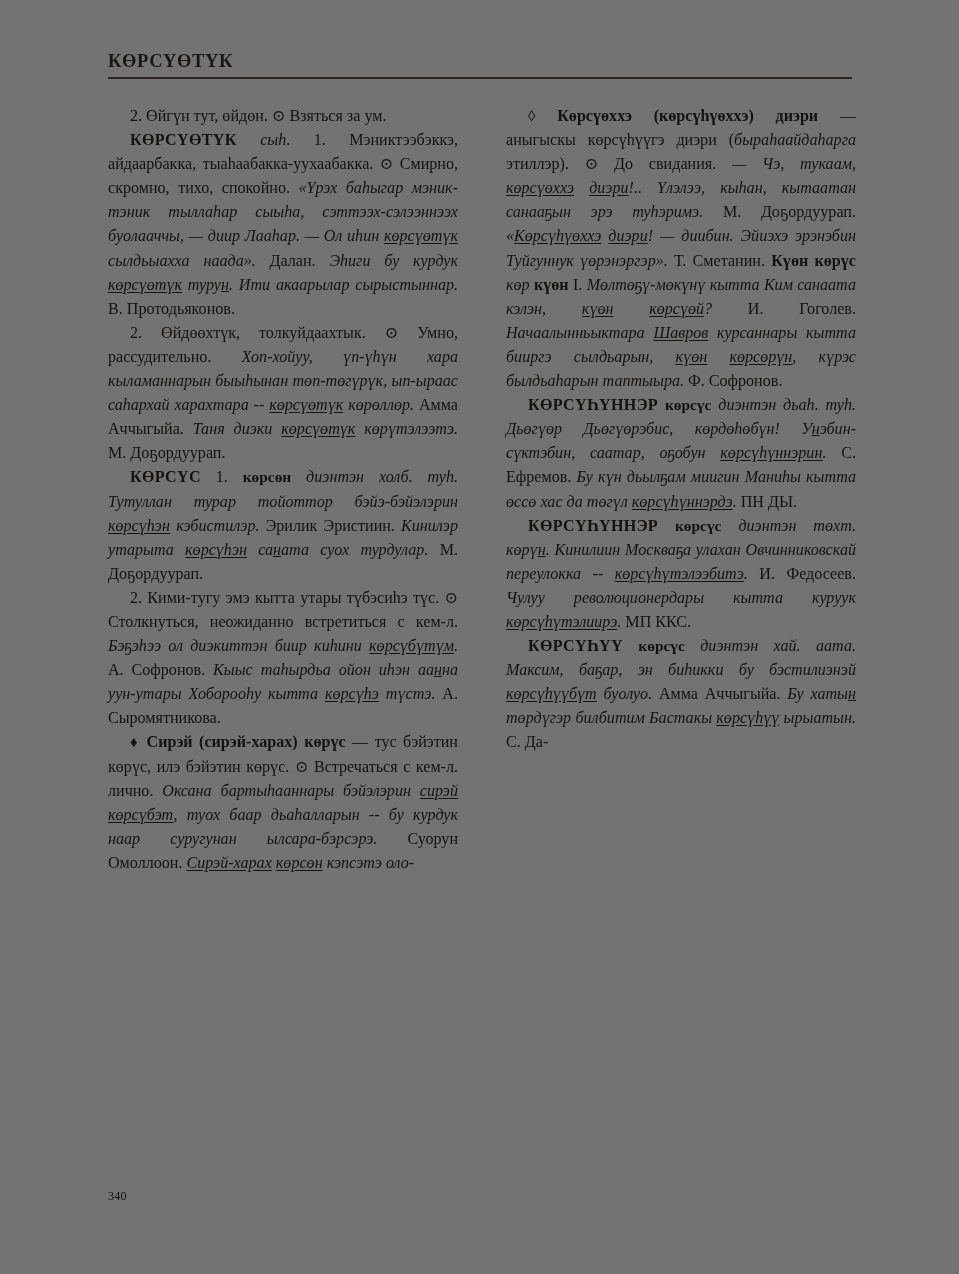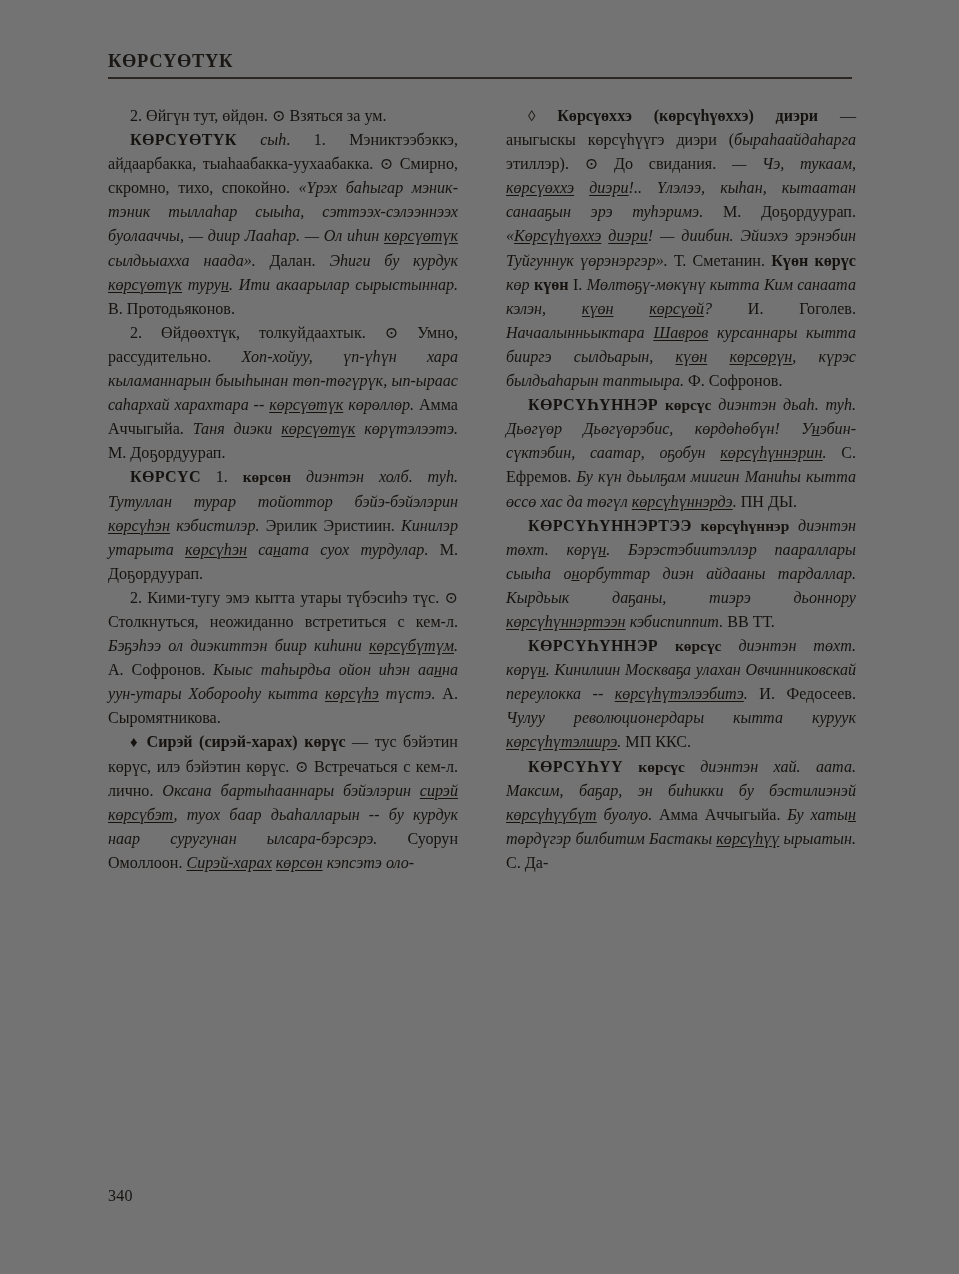--- a/index.html
+++ b/index.html
@@ -81,21 +81,21 @@
     font-style: normal;
     font-weight: 400;
   }
   .marker-dia { font-size: 15px; }
 
   
   .folio {
     position: absolute;
     left: 108px;
     top: 1186px;
-    font-size: 16px;
+    font-size: 12px;
     line-height: 20px;
     color: #15120f;
     letter-spacing: 0.2px;
   }
 </style>
 </head>
 <body>
 
 <div class="page">
 
@@ -111,21 +111,20 @@
         <p class="para indent"><span class="hw">КӨРСҮӨТҮК</span> <span class="it">сыһ</span>. 1. Мэниктээбэккэ, айдаарбакка, тыаһаабакка-уухаабакка. <span class="marker">⊙</span> Смирно, скромно, тихо, спокойно. <span class="it">«Үрэх баһыгар мэник-тэник тыллаһар сыыһа, сэттээх-сэлээннээх буолааччы, — диир Лааһар. — Ол иһин <span class="uli">көрсүөтүк</span> сылдьыахха наада».</span> Далан. <span class="it">Эһиги бу курдук <span class="uli">көрсүөтүк</span> туру<u>н</u>. Ити акаарылар сырыстыннар.</span> В. Протодьяконов.</p>
         <p class="para indent">2. Өйдөөхтүк, толкуйдаахтык. <span class="marker">⊙</span> Умно, рассудительно. <span class="it">Хоп-хойуу, үп-үһүн хара кыламаннарын быыһынан төп-төгүрүк, ып-ыраас саһархай харахтара -- <span class="uli">көрсүөтүк</span> көрөллөр.</span> Амма Аччыгыйа. <span class="it">Таня диэки <span class="uli">көрсүөтүк</span> көрүтэлээтэ.</span> М. Доҕордуурап.</p>
         <p class="para indent"><span class="hw">КӨРСҮС</span> 1. <span class="sub">көрсөн</span> <span class="it">диэнтэн холб. туһ. Тутуллан турар тойоттор бэйэ-бэйэлэрин <span class="uli">көрсүһэн</span> кэбистилэр.</span> Эрилик Эристиин. <span class="it">Кинилэр утарыта <span class="uli">көрсүһэн</span> са<u>н</u>ата суох турдулар.</span> М. Доҕордуурап.</p>
         <p class="para indent">2. Кими-тугу эмэ кытта утары түбэсиһэ түс. <span class="marker">⊙</span> Столкнуться, неожиданно встретиться с кем-л. <span class="it">Бэҕэһээ ол диэкиттэн биир киһини <span class="uli">көрсүбүтүм</span>.</span> А. Софронов. <span class="it">Кыыс таһырдьа ойон иһэн аа<u>н</u>на уун-утары Хоборооһу кытта <span class="uli">көрсүһэ</span> түстэ.</span> А. Сыромятникова.</p>
         <p class="para indent"><span class="marker marker-dia">♦</span> <span class="bd">Сирэй (сирэй-харах) көрүс</span> — тус бэйэтин көрүс, илэ бэйэтин көрүс. <span class="marker">⊙</span> Встречаться с кем-л. лично. <span class="it">Оксана бартыһааннары бэйэлэрин <span class="uli">сирэй</span> <span class="uli">көрсүбэт</span>, туох баар дьаһалларын -- бу курдук наар суругунан ылсара-бэрсэрэ.</span> Суорун Омоллоон. <span class="it"><span class="uli">Сирэй-харах</span> <span class="uli">көрсөн</span> кэпсэтэ оло-</span></p>
       </div>
 
     <div class="col" id="right-col">
         <p class="para indent"><span class="marker marker-dia">◊</span> <span class="bd">Көрсүөххэ (көрсүһүөххэ) диэри</span> — аныгыскы көрсүһүүгэ диэри (<span class="it">быраһаайдаһарга</span> этиллэр). <span class="marker">⊙</span> До свидания. <span class="it">— Чэ, тукаам, <span class="uli">көрсүөххэ</span> <span class="uli">диэри</span>!.. Үлэлээ, кыһан, кытаатан санааҕын эрэ туһэримэ.</span> М. Доҕордуурап. <span class="it">«<span class="uli">Көрсүһүөххэ</span> <span class="uli">диэри</span>! — диибин. Эйиэхэ эрэнэбин Туйгуннук үөрэнэргэр».</span> Т. Сметанин. <span class="bd">Күөн көрүс</span> <span class="it">көр</span> <span class="bd">күөн</span> I. <span class="it">Мөлтөҕү-мөкүнү кытта Ким санаата кэлэн, <span class="uli">күөн</span> <span class="uli">көрсүөй</span>?</span> И. Гоголев. <span class="it">Начаалынньыктара <span class="uli">Шавров</span> курсаннары кытта бииргэ сылдьарын, <span class="uli">күөн</span> <span class="uli">көрсөрүн</span>, күрэс былдьаһарын таптыыра.</span> Ф. Софронов.</p>
         <p class="para indent"><span class="hw">КӨРСҮҺҮННЭР</span> <span class="sub">көрсүс</span> <span class="it">диэнтэн дьаһ. туһ. Дьөгүөр Дьөгүөрэбис, көрдөһөбүн! У<u>н</u>эбин-сүктэбин, саатар, оҕобун <span class="uli">көрсүһүннэри<u>н</u></span>.</span> С. Ефремов. <span class="it">Бу күн дьылҕам миигин Маниһы кытта өссө хас да төгүл <span class="uli">көрсүһүннэрдэ</span>.</span> ПН ДЫ.</p>
-        <p class="para indent"><span class="hw">КӨРСҮҺҮННЭРТЭЭ</span> <span class="sub">көрсүһүннэр</span> <span class="it">диэнтэн төхт. көрү<u>н</u>. Бэрэстэбиитэллэр паараллары сыыһа о<u>н</u>орбуттар диэн айдааны тардаллар. Кырдьык даҕаны, тиэрэ дьоннору <span class="uli">көрсүһүннэртээн</span> кэбиспиппит.</span> ВВ ТТ.</p>
         <p class="para indent"><span class="hw">КӨРСҮҺҮННЭР</span> <span class="sub">көрсүс</span> <span class="it">диэнтэн төхт. көрү<u>н</u>. Кинилиин Москваҕа улахан Овчинниковскай переулокка -- <span class="uli">көрсүһүтэлээбитэ</span>.</span> И. Федосеев. <span class="it">Чулуу революционердары кытта куруук <span class="uli">көрсүһүтэлиирэ</span>.</span> МП ККС.</p>
         <p class="para indent"><span class="hw">КӨРСҮҺҮҮ</span> <span class="sub">көрсүс</span> <span class="it">диэнтэн хай. аата. Максим, баҕар, эн биһикки бу бэстилиэнэй <span class="uli">көрсүһүүбүт</span> буолуо.</span> Амма Аччыгыйа. <span class="it">Бу хаты<u>н</u> төрдүгэр билбитим Бастакы <span class="uli">көрсүһүү</span> ырыатын.</span> С. Да-</p>
       </div>
 
   </div>
 
   <div class="folio">340</div>
 
 </div>
 

